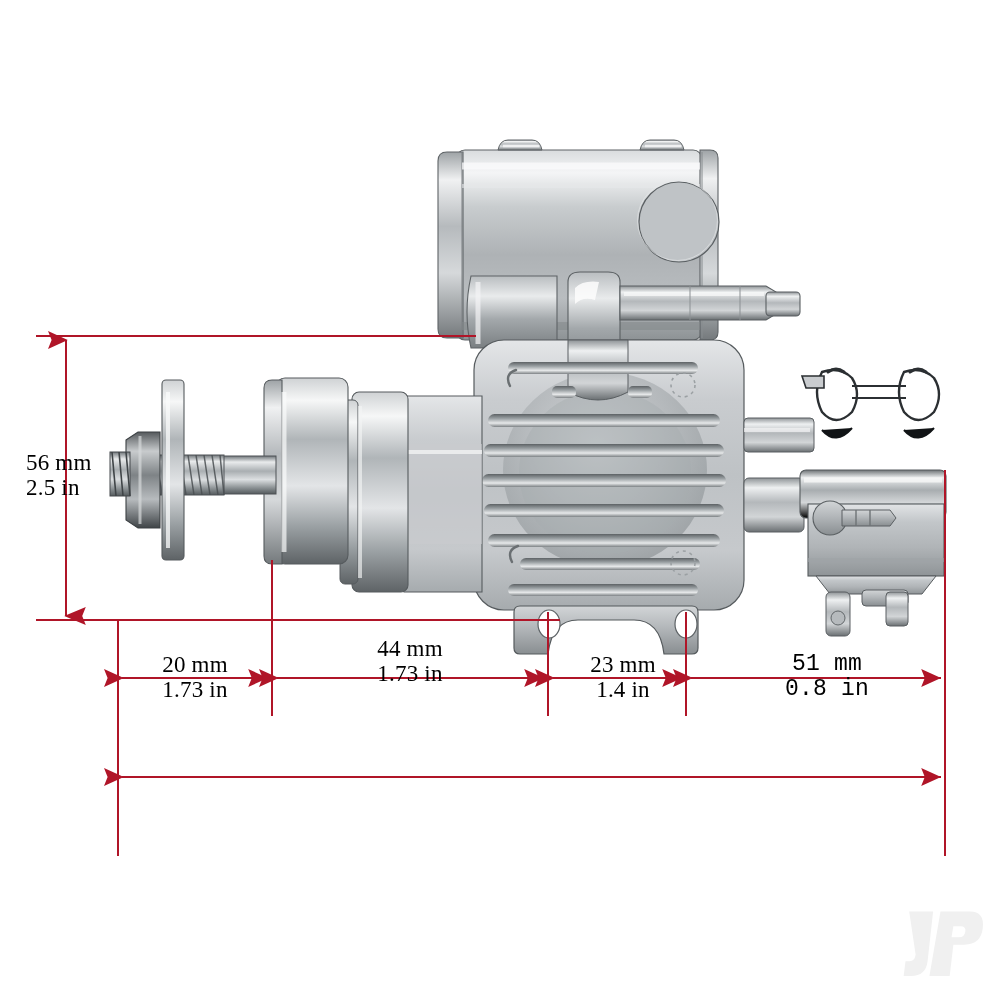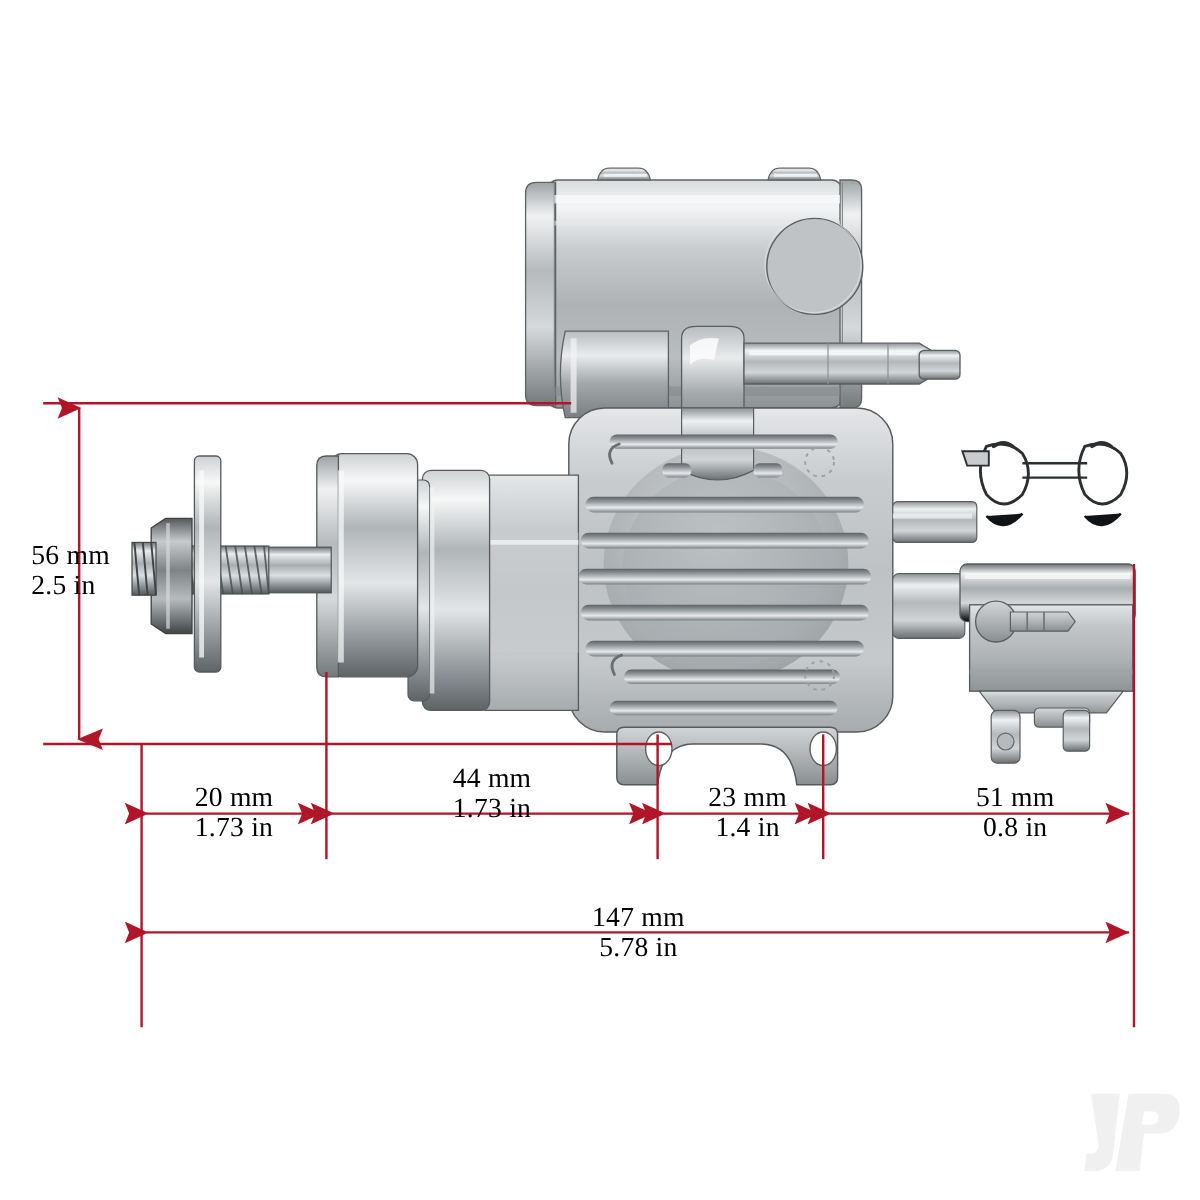--- a/index.html
+++ b/index.html
@@ -368,29 +368,25 @@
   <div class="dim-text" style="left:335px; top:636px; width:150px;">
     <div>44 mm</div>
     <div>1.73 in</div>
   </div>
 
   <div class="dim-text" style="left:548px; top:652px; width:150px;">
     <div>23 mm</div>
     <div>1.4 in</div>
   </div>
 
-  <div class="dim-text" style="left:771px; top:652px; width:150px;">
+  <div class="dim-text" style="left:752px; top:652px; width:150px;font-family:Liberation Mono, monospace;">
     <div>51 mm</div>
     <div>0.8 in</div>
   </div>
 
-  <div class="dim-text" style="left:457px; top:752px; width:150px;">
-    <div>147 mm</div>
-    <div>5.78 in</div>
-  </div>
 
   <svg id="watermark" viewBox="0 0 100 100">
     <g fill="#f0f0f0">
       <path d="M10 6 h26 l-6 54 q-2 16 -18 16 h-8 l2 -16 h4 q6 0 7 -7 z"></path>
       <path d="M44 6 h32 q16 0 14 18 q-2 18 -20 18 h-12 l-4 34 h-22 z
                M58 22 l-2 12 h8 q6 0 7 -6 q1 -6 -5 -6 z"></path>
     </g>
   </svg>
 
 </div>

